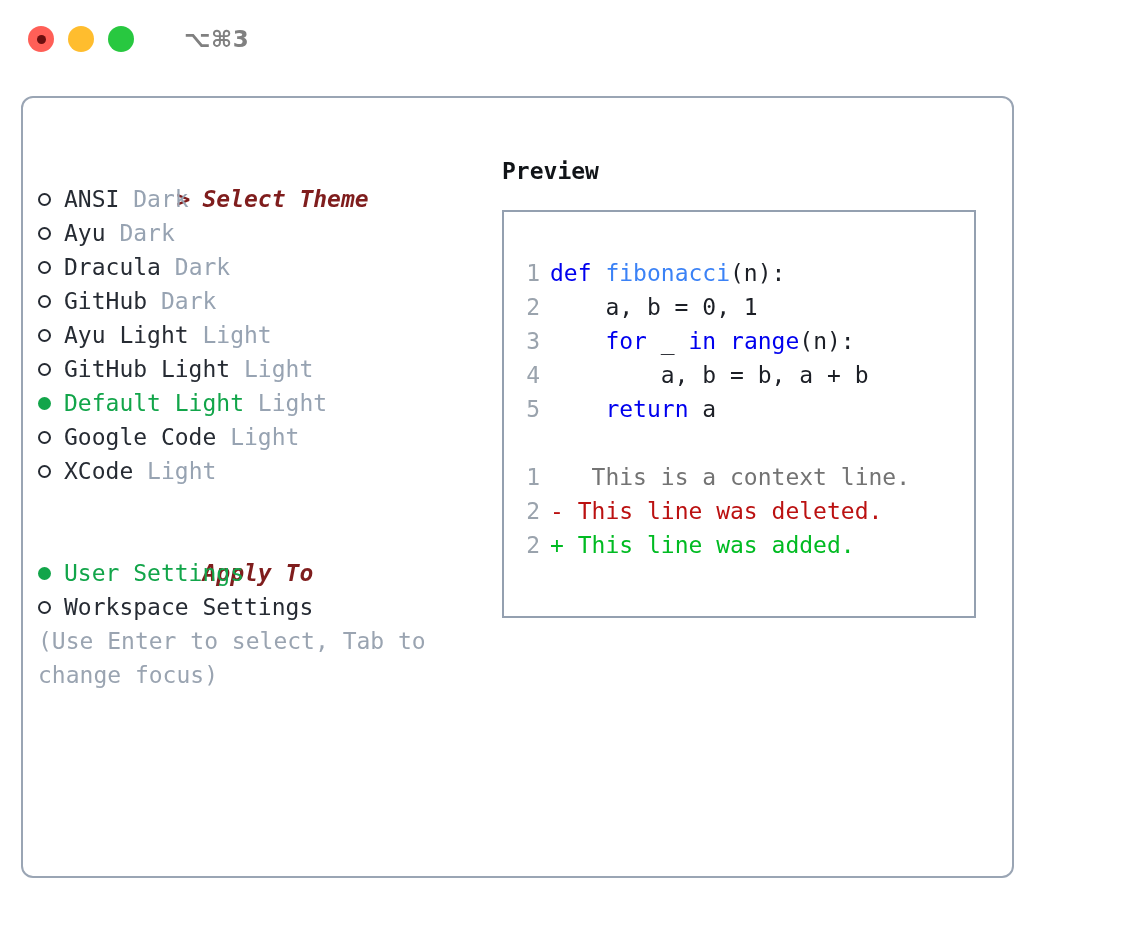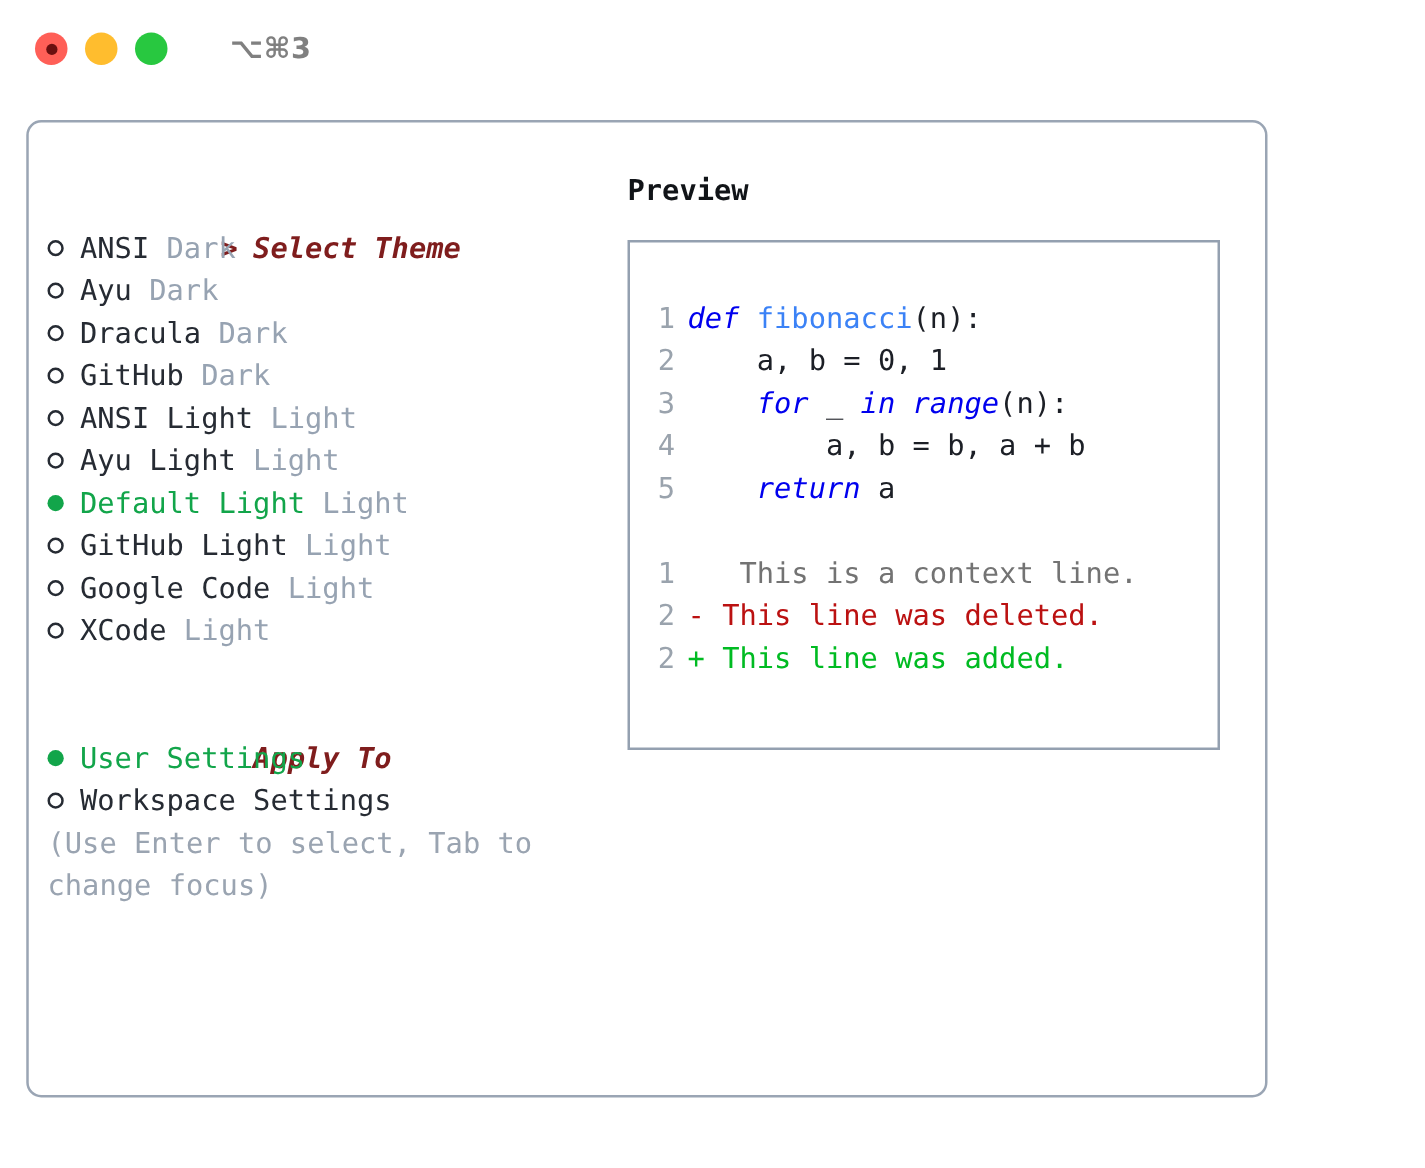--- a/index.html
+++ b/index.html
@@ -130,21 +130,21 @@
     line-height: 34px;
     color: #9aa4b1;
     white-space: pre-wrap;
     width: 410px;
   }
 
   
   .right-col {
     position: absolute;
     left: 479px;
-    top: 38px;
+    top: 56px;
     width: 500px;
   }
   .preview-title {
     font-size: 23px;
     font-weight: 700;
     color: #111418;
     height: 34px;
     line-height: 34px;
   }
   .preview-box {
@@ -164,21 +164,21 @@
     line-height: 34px;
     white-space: pre;
   }
   .ln {
     display: inline-block;
     width: 22px;
     text-align: right;
     color: #9aa3ad;
     margin-right: 10px;
   }
-  .kw  { color: #0000ee; font-style: italic; }
+  .kw  { color: #0000ee; }
   .fn  { color: #3b82f6; }
   .pl  { color: #1c1f26; }
   .ctx { color: #737373; }
   .del { color: #bb1111; }
   .add { color: #00bb22; }
   .diff-gap { height: 34px; }
 </style>
 </head>
 <body>
 
@@ -198,24 +198,23 @@
 
         <div class="list-line section-header">
           <span class="marker">&gt; </span><span>Select Theme</span>
         </div>
 
         <div id="theme-list">
             <div class="list-line"><span class="marker"><span class="bullet hollow"></span></span><span class="label">ANSI</span><span class="tag"> Dark</span></div>
             <div class="list-line"><span class="marker"><span class="bullet hollow"></span></span><span class="label">Ayu</span><span class="tag"> Dark</span></div>
             <div class="list-line"><span class="marker"><span class="bullet hollow"></span></span><span class="label">Dracula</span><span class="tag"> Dark</span></div>
             <div class="list-line"><span class="marker"><span class="bullet hollow"></span></span><span class="label">GitHub</span><span class="tag"> Dark</span></div>
-            <div class="list-line"><span class="marker"><span class="bullet hollow"></span></span><span class="label">ANSI Light</span><span class="tag"> Light</span></div>
             <div class="list-line"><span class="marker"><span class="bullet hollow"></span></span><span class="label">Ayu Light</span><span class="tag"> Light</span></div>
+            <div class="list-line"><span class="marker"><span class="bullet hollow"></span></span><span class="label">GitHub Light</span><span class="tag"> Light</span></div>
             <div class="list-line row-selected"><span class="marker"><span class="bullet filled"></span></span><span class="label">Default Light</span><span class="tag"> Light</span></div>
-            <div class="list-line"><span class="marker"><span class="bullet hollow"></span></span><span class="label">GitHub Light</span><span class="tag"> Light</span></div>
             <div class="list-line"><span class="marker"><span class="bullet hollow"></span></span><span class="label">Google Code</span><span class="tag"> Light</span></div>
             <div class="list-line"><span class="marker"><span class="bullet hollow"></span></span><span class="label">XCode</span><span class="tag"> Light</span></div>
           </div>
 
         <div class="spacer"></div>
 
         <div class="list-line section-header">
           <span class="marker"></span><span>Apply To</span>
         </div>
 

